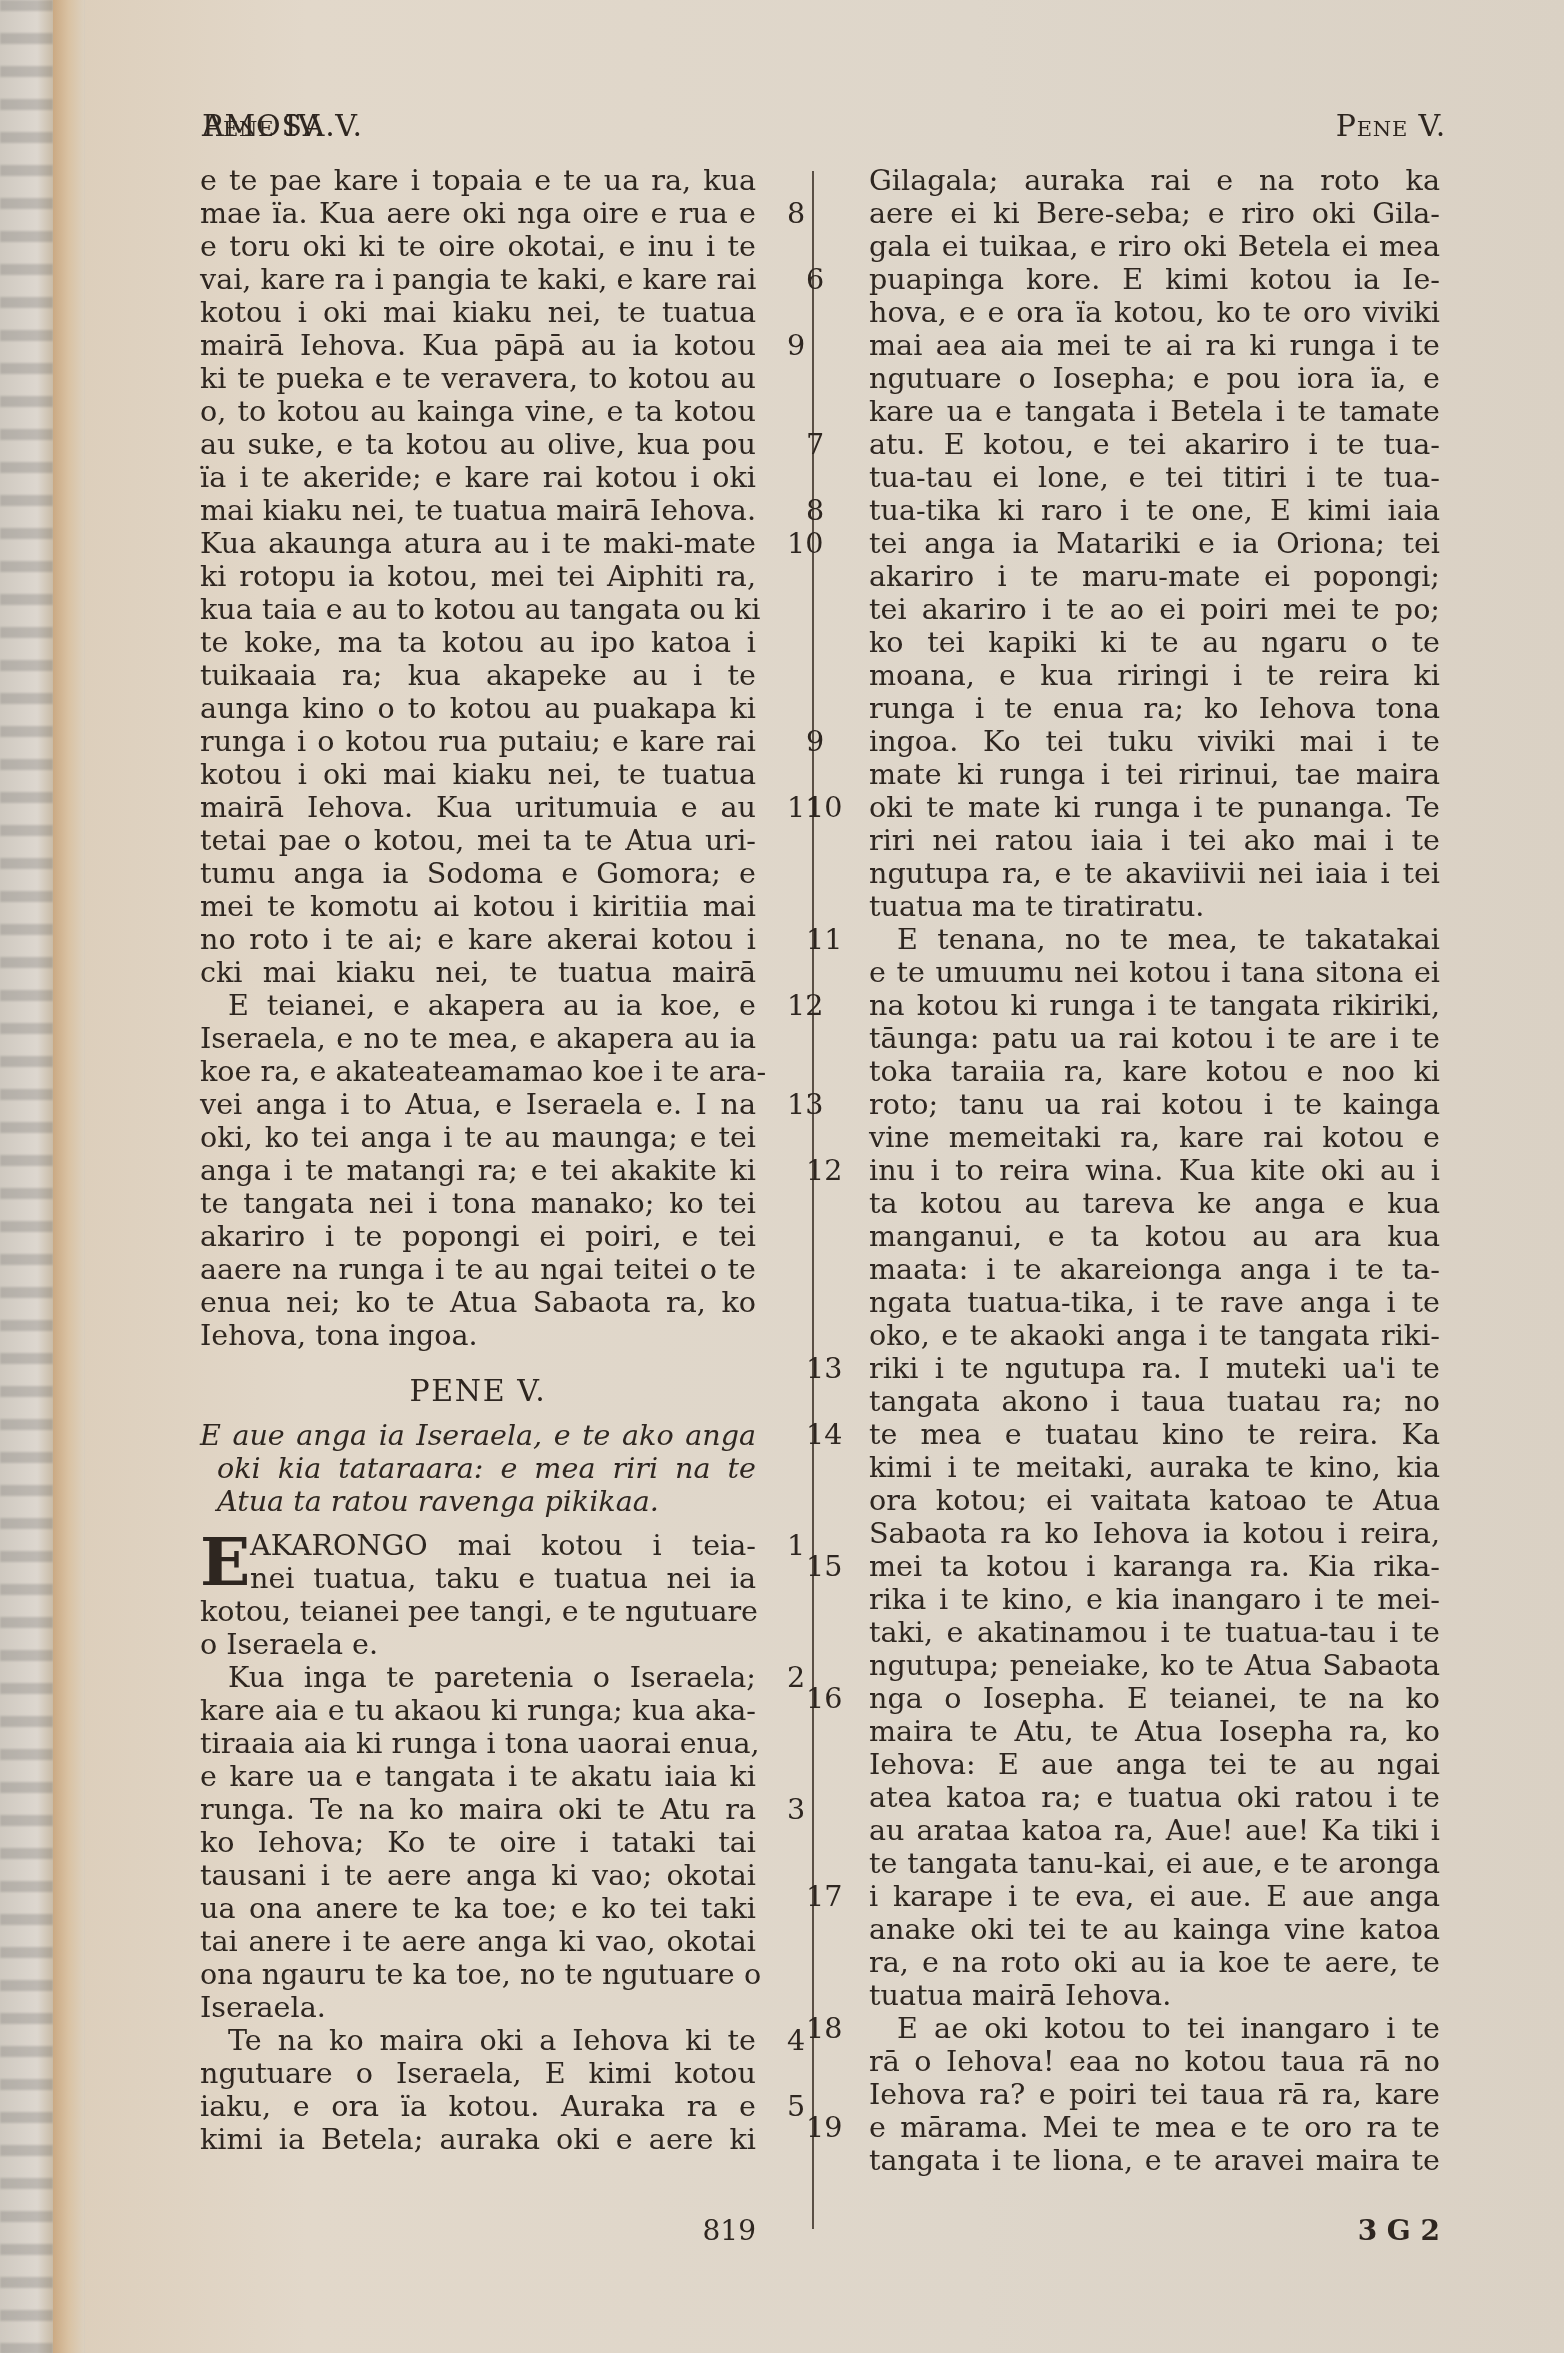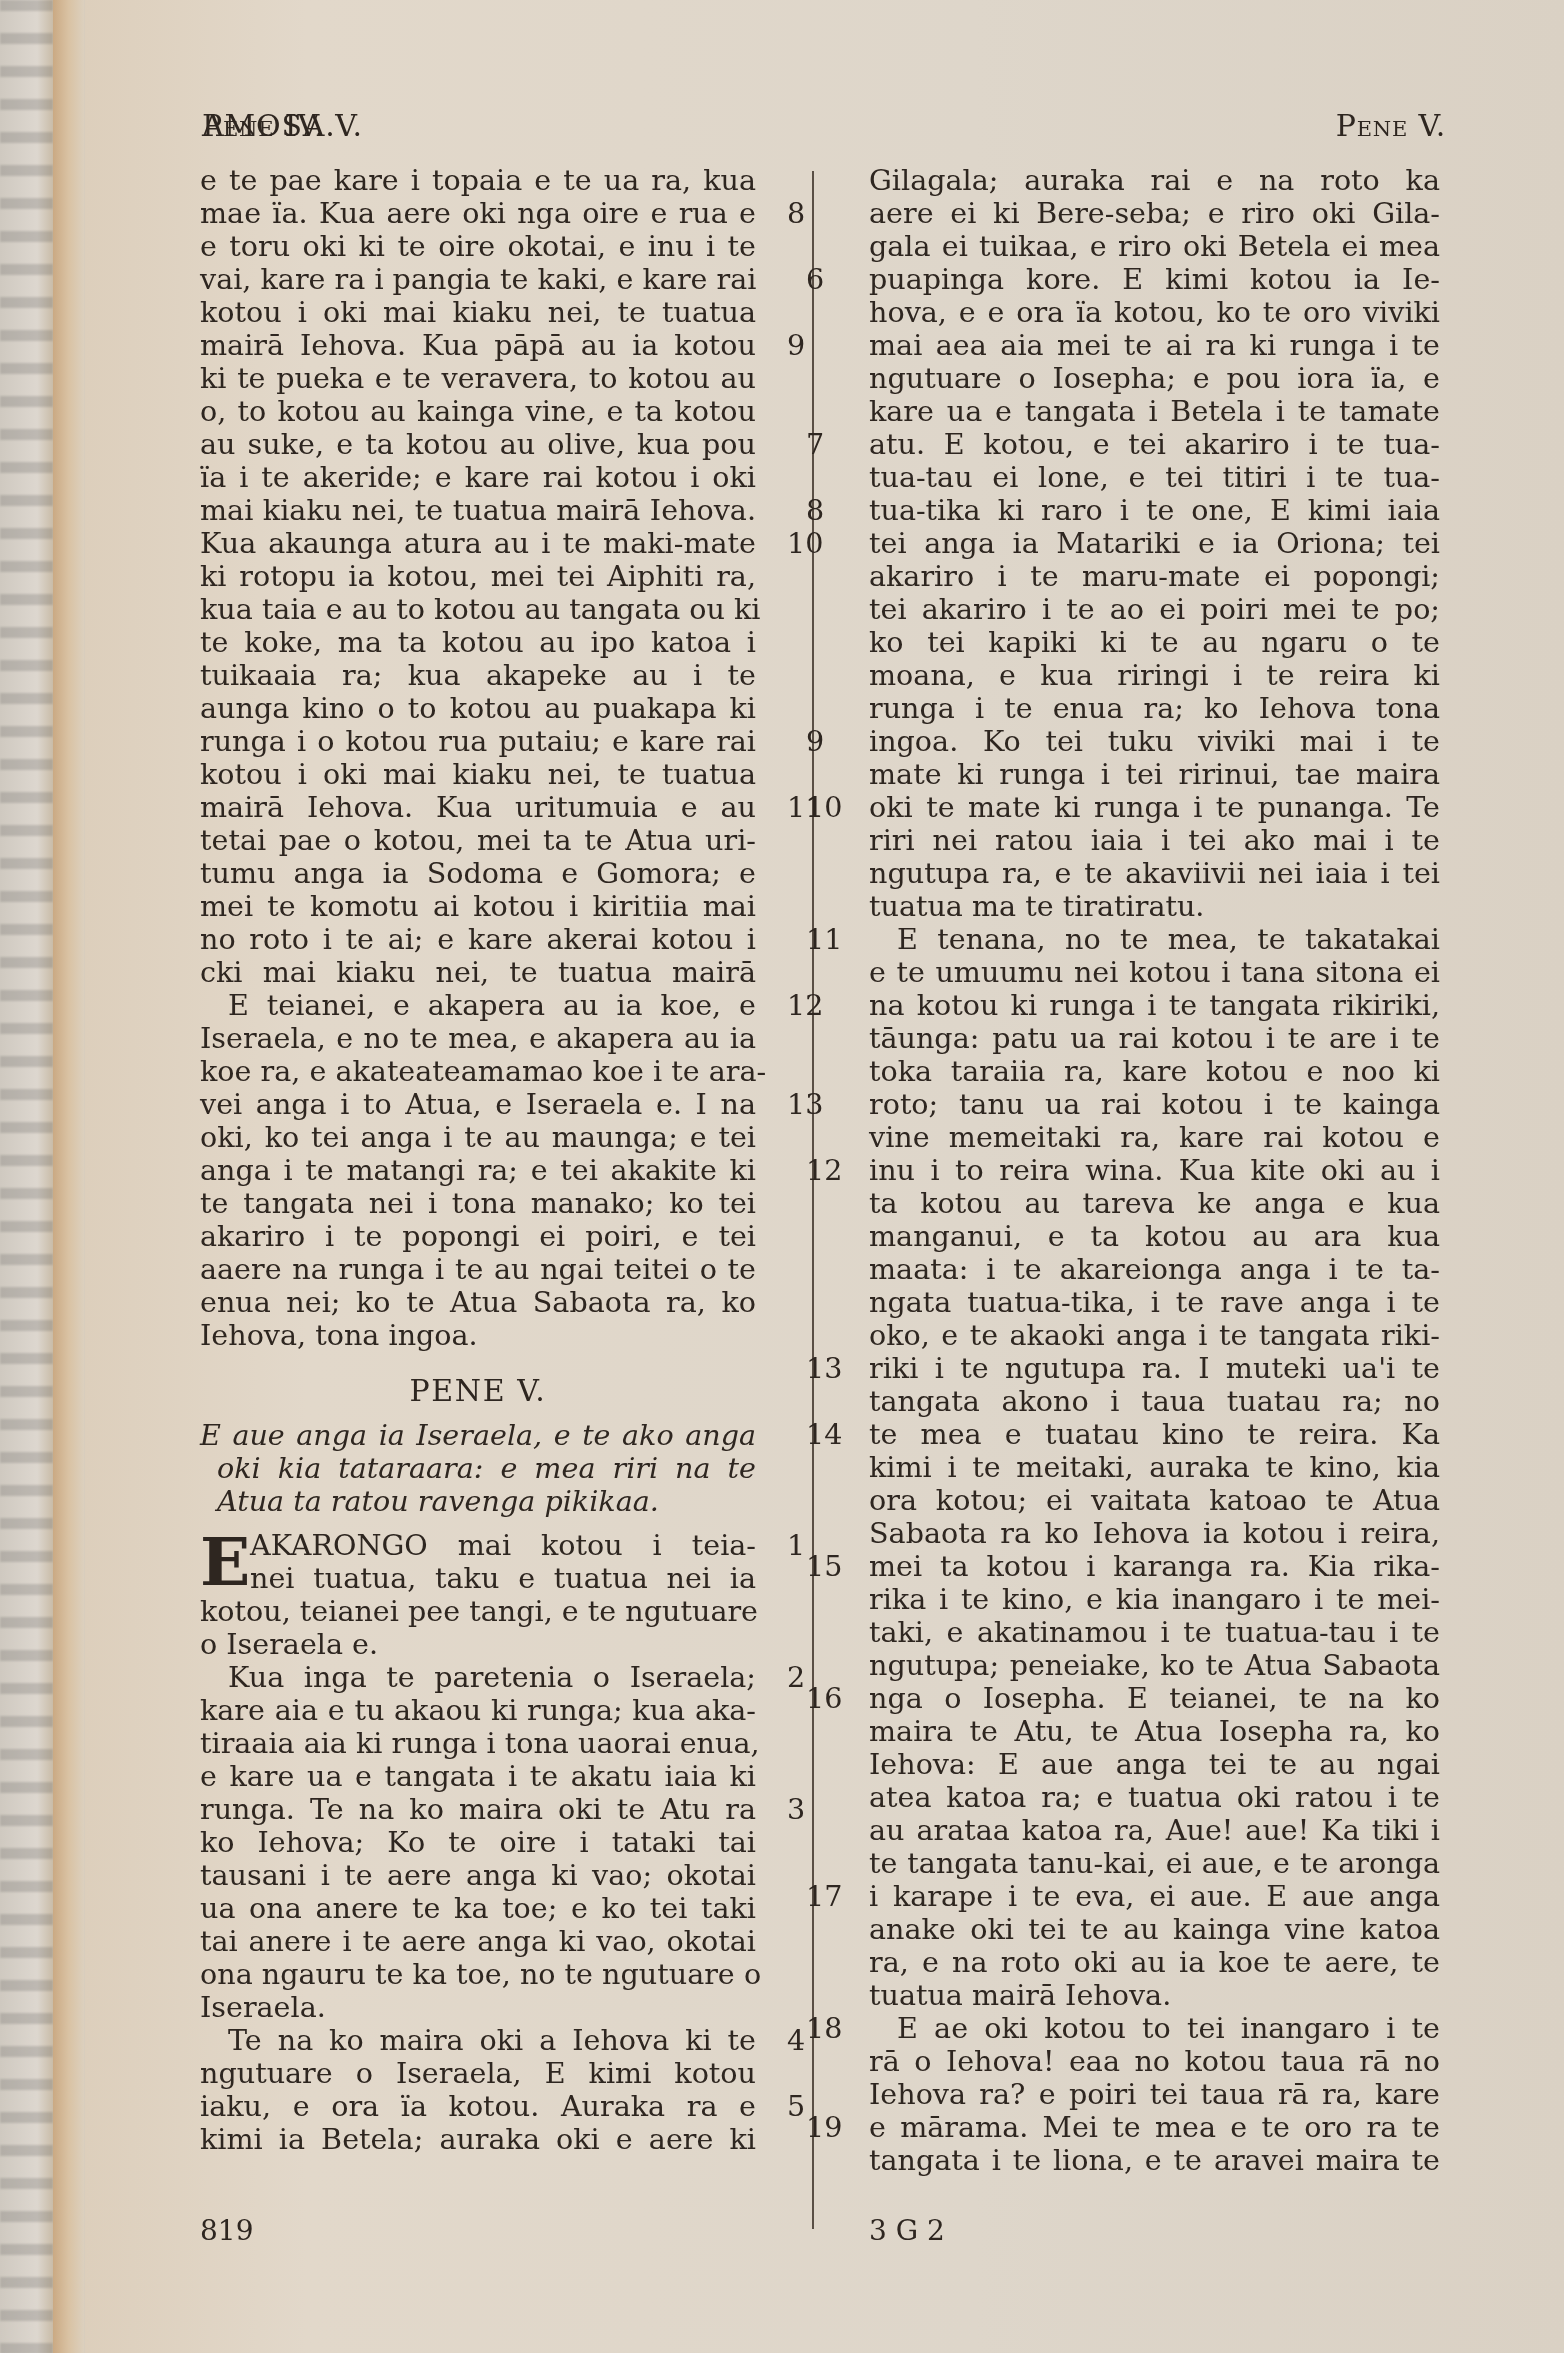--- a/index.html
+++ b/index.html
@@ -52,24 +52,24 @@
   .vnum-l { position:absolute; left:-63px; top:0; width:47px; text-align:left; }
   .chapter-heading { text-align:center; font-size:30px; letter-spacing:1.6px; margin:22px 0 11px 0; height:34px;}
   .summary { font-style:italic; }
   .summary .line { padding-left:17px; }
   .summary .line.first { padding-left:0; }
   .dropcap-line { padding-left:50px; }
   .dropcap {
     position:absolute; left:0; top:1.6px; font-size:66px; line-height:63px; font-weight:bold;
   }
   .folio {
-    position:absolute; top:2214px; font-size:28px; text-align:left;
+    position:absolute; top:2214px; font-size:28px; text-align:right;
   }
   .folio-left { left:200px; width:556px; }
-  .folio-right { left:869px; width:571px; }
+  .folio-right { left:869px; width:571px;font-weight:bold; }
   .spacer { height:11px; }
 </style>
 </head>
 <body>
 
 <div class="prev-page">
     <div class="bleed"></div>
   </div>
 <div class="gutter"></div>
 <div class="page"></div>

